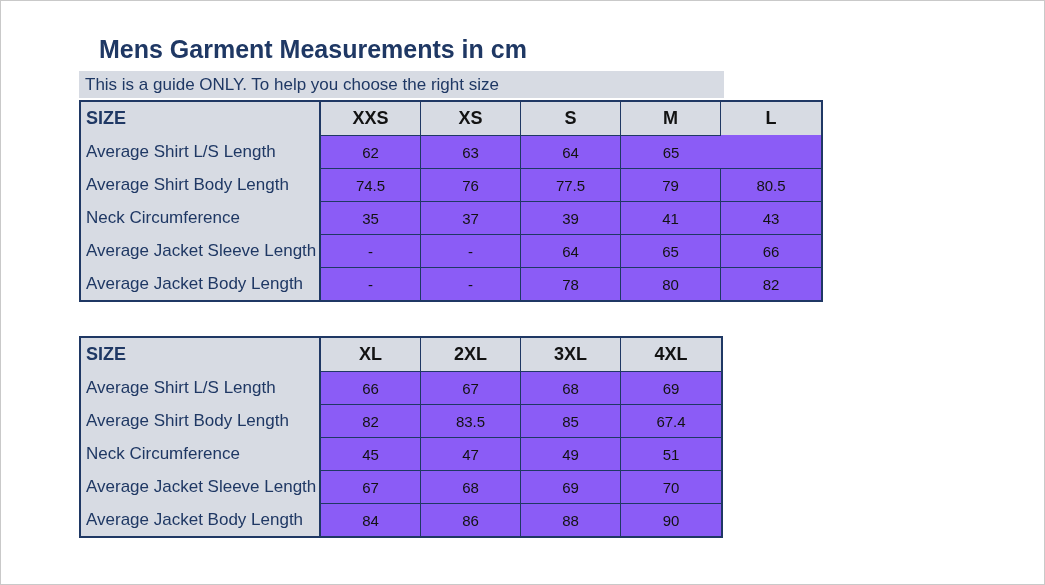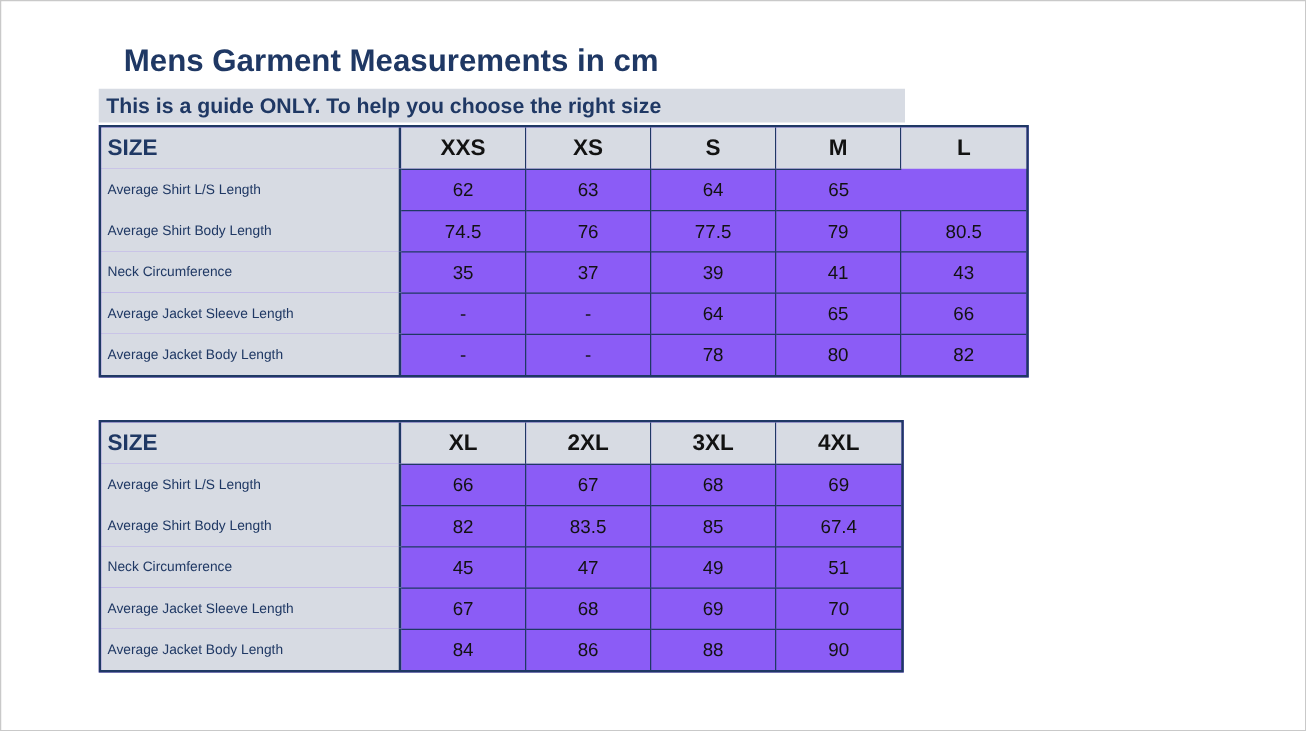--- a/index.html
+++ b/index.html
@@ -29,21 +29,20 @@
   }
   .banner{
     width:645px;
     height:27px;
     box-sizing:border-box;
     background:var(--fill);
     color:var(--navy);
     font-size:17px;
     line-height:27px;
     padding-left:6px;
-    font-weight:bold;
   }
   .sizing-table{
     margin-top:2px;
     border:2px solid var(--navy);
     display:inline-block;
     background:#8b5cf6;
   }
   .table-gap{ margin-top:32px; display:block; }
   .tr{ display:flex; }
   .cell{
@@ -54,21 +53,21 @@
     justify-content:center;
     overflow:hidden;
     white-space:nowrap;
   }
   .label-cell{
     width:240px;
     justify-content:flex-start;
     padding-left:5px;
     background:var(--fill);
     color:var(--navy);
-    font-size:11px;
+    font-size:17px;
     border-right:2px solid var(--navy);
   }
   .size-cell{
     font-size:18px;
     font-weight:bold;
   }
   .data-cell{
     width:100px;
     font-size:15px;
     color:var(--ink);

